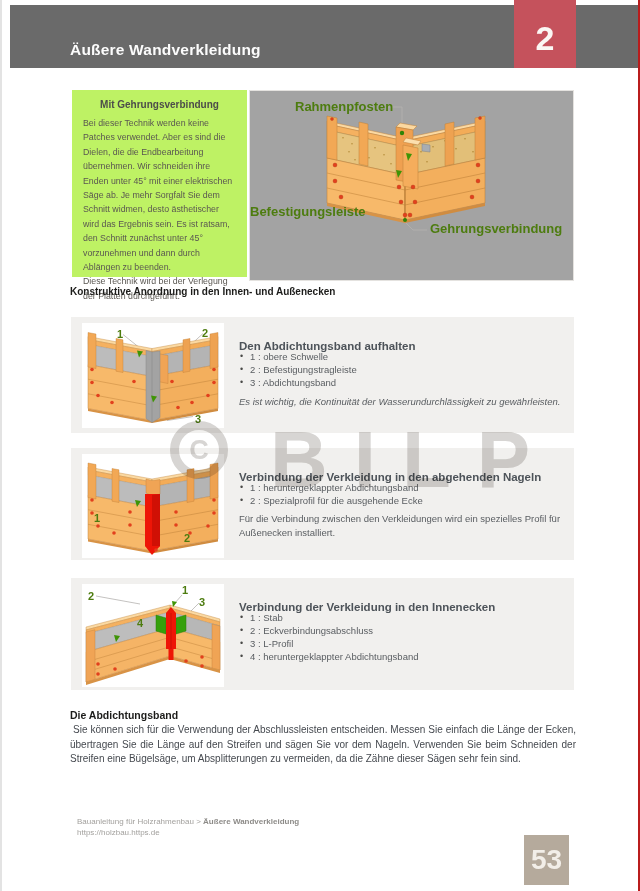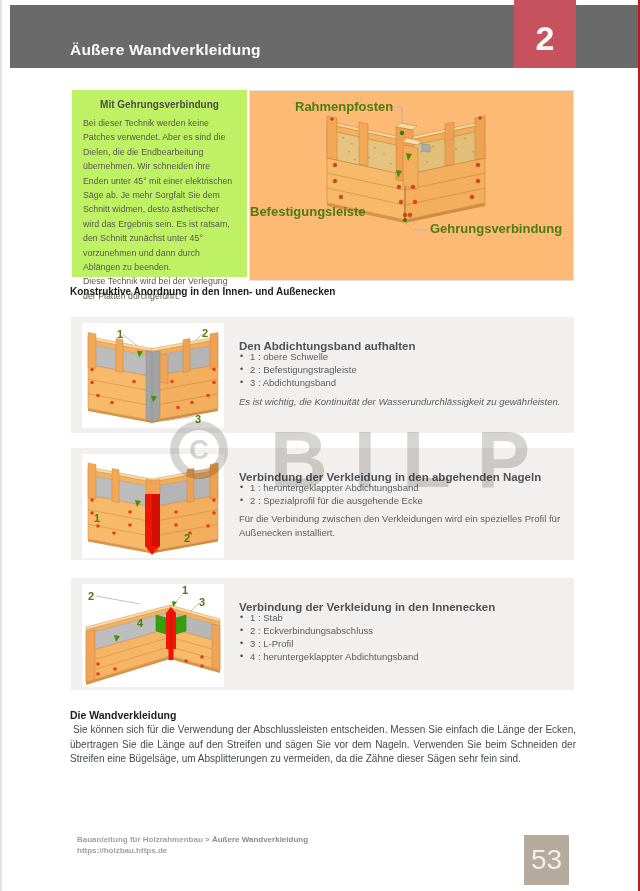--- a/index.html
+++ b/index.html
@@ -9,21 +9,21 @@
   
   .header-bar{position:absolute;left:8px;top:5px;width:629px;height:63px;background:#6a6a6a;}
   .page-title{position:absolute;left:60px;top:36px;color:#fcfcfc;font-size:15.5px;font-weight:bold;letter-spacing:.2px;}
   .chapter-badge{position:absolute;left:512px;top:0;width:62px;height:68px;background:#c5525c;
                  display:flex;align-items:center;justify-content:center;}
   .chapter-badge span{color:#fbf7f4;font-size:34px;font-weight:bold;margin-top:8px;}
   
   .info-box{position:absolute;left:70px;top:90px;width:175px;height:187px;background:#bef264;box-sizing:border-box;padding:9px 11px;}
   .info-box h3{margin:0 0 6px 0;font-size:10px;font-weight:bold;color:#4c4c4a;text-align:center;}
   .info-box p{margin:0;font-size:8.8px;line-height:14.4px;color:#5a5751;}
-  .figure-box{position:absolute;left:247px;top:90px;width:325px;height:191px;background:#fdba74;border:1px solid #e4e2df;box-sizing:border-box;}
+  .figure-box{position:absolute;left:247px;top:90px;width:325px;height:191px;background:#a3a3a3;border:1px solid #e4e2df;box-sizing:border-box;}
   
   .section-heading{position:absolute;left:68px;top:286px;font-size:10px;font-weight:bold;color:#1c1c1a;}
   
   .card{position:absolute;left:69px;width:503px;background:#f1f0ee;}
   .card-illo{position:absolute;left:11px;top:6px;width:142px;background:#ffffff;}
   .card-title{position:absolute;left:168px;top:23px;font-size:11.5px;font-weight:bold;color:#4d5359;}
   .card-bullets{position:absolute;left:168px;top:33px;margin:0;padding:0;list-style:none;}
   .card-bullets li{position:relative;padding-left:11px;font-size:9.5px;line-height:13px;color:#595d61;}
   .card-bullets li::before{content:"•";position:absolute;left:1px;top:0;color:#4a4a48;font-size:9px;}
   .card-note{position:absolute;left:168px;font-size:9.5px;line-height:14px;color:#595d61;max-width:332px;}
@@ -32,25 +32,25 @@
              color:#d7d5d3;mix-blend-mode:multiply;pointer-events:none;z-index:5;}
   .copyright-ring{width:40px;height:40px;border:9px solid #d7d5d3;border-radius:50%;
                   display:flex;align-items:center;justify-content:center;}
   .copyright-ring span{font-size:27px;font-weight:bold;line-height:1;}
   .watermark-text{font-size:80px;font-weight:bold;letter-spacing:26px;line-height:1;margin-top:20px;}
   
   .closing-heading{position:absolute;left:68px;top:709px;font-size:10.5px;font-weight:bold;color:#1c1c1a;}
   .closing-paragraph{position:absolute;left:68px;top:723px;width:506px;font-size:10px;line-height:14.6px;
                      color:#45494f;text-align:justify;text-indent:3px;margin:0;}
   
-  .footer-text{position:absolute;left:75px;top:834px;font-size:8px;line-height:11px;color:#a3a19e;font-weight:bold;}
+  .footer-text{position:absolute;left:75px;top:816px;font-size:8px;line-height:11px;color:#a3a19e;}
   .footer-text b{color:#8d8b88;}
   .page-number-tab{position:absolute;left:522px;top:835px;width:45px;height:50px;background:#b5aa9c;
                    display:flex;align-items:center;justify-content:center;}
-  .page-number-tab span{color:#f2eee8;font-size:28px;font-weight:400;}
+  .page-number-tab span{color:#f2eee8;font-size:28px;font-weight:700;}
   
   svg{display:block;}
   .lbl{font-size:13px;font-weight:bold;fill:#4d7c0f;}
   .num{font-size:11px;font-weight:bold;fill:#4d7c0f;}
   .ldr{stroke:#b5b3b0;stroke-width:.8;fill:none;}
 </style>
 </head>
 <body>
 
 <div id="page">
@@ -345,21 +345,21 @@
     </ul>
   </div>
 
   <div class="watermark">
     <div class="copyright-ring">
       <span>C</span>
     </div>
     <div class="watermark-text">BILP</div>
   </div>
 
-  <div class="closing-heading">Die Wandverkleidung</div>
+  <div class="closing-heading">Die Abdichtungsband</div>
   <p class="closing-paragraph">Sie können sich für die Verwendung der Abschlussleisten entscheiden. Messen Sie einfach die Länge der Ecken, übertragen Sie die Länge auf den Streifen und sägen Sie vor dem Nageln. Verwenden Sie beim Schneiden der Streifen eine Bügelsäge, um Absplitterungen zu vermeiden, da die Zähne dieser Sägen sehr fein sind.</p>
 
   <div class="footer-text">
     <div>
       <span>Bauanleitung für Holzrahmenbau &gt; </span><b>Äußere Wandverkleidung</b>
     </div>
     <div>https://holzbau.https.de</div>
   </div>
   <div class="page-number-tab">
     <span>53</span>

